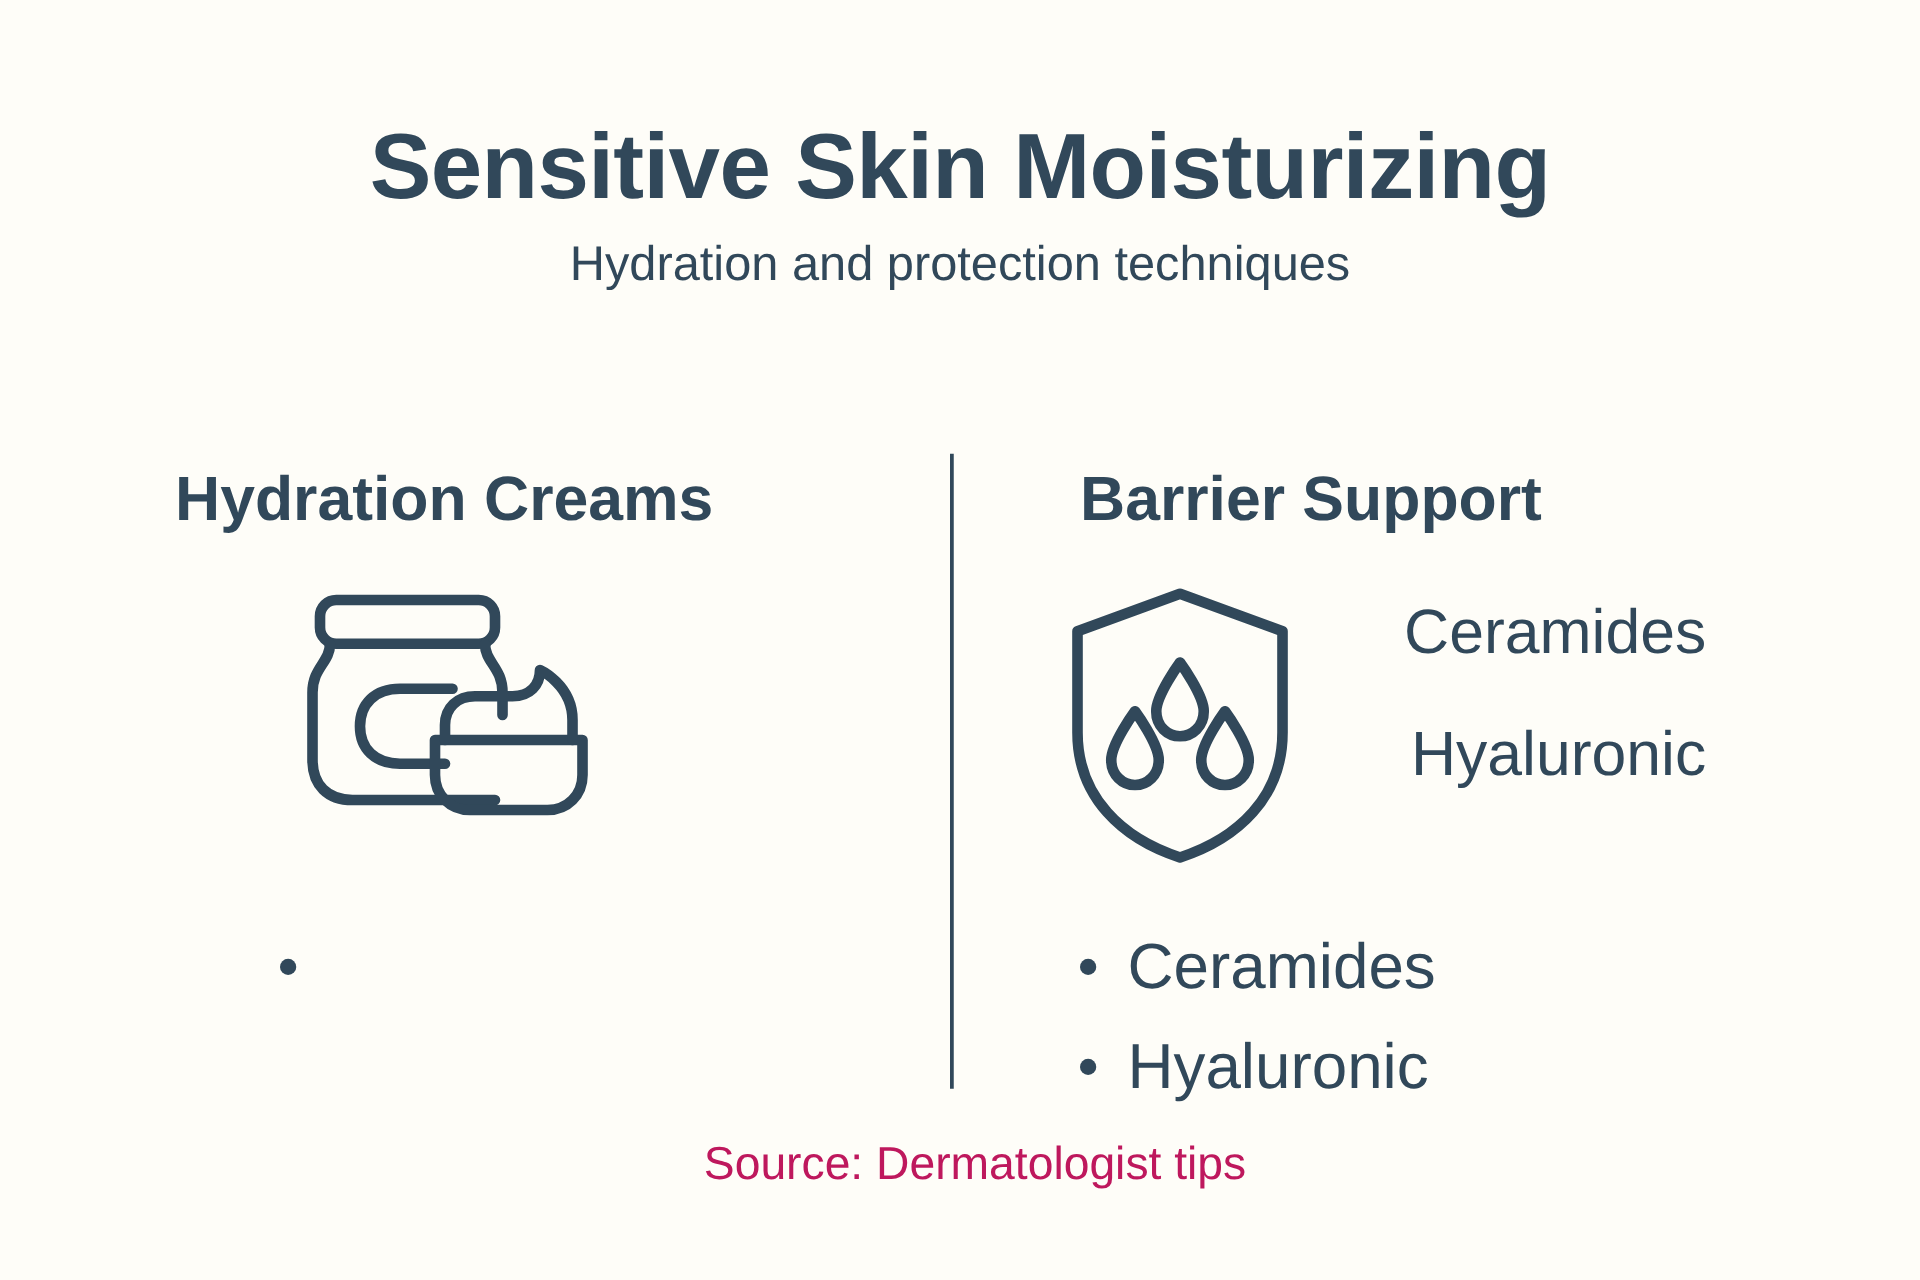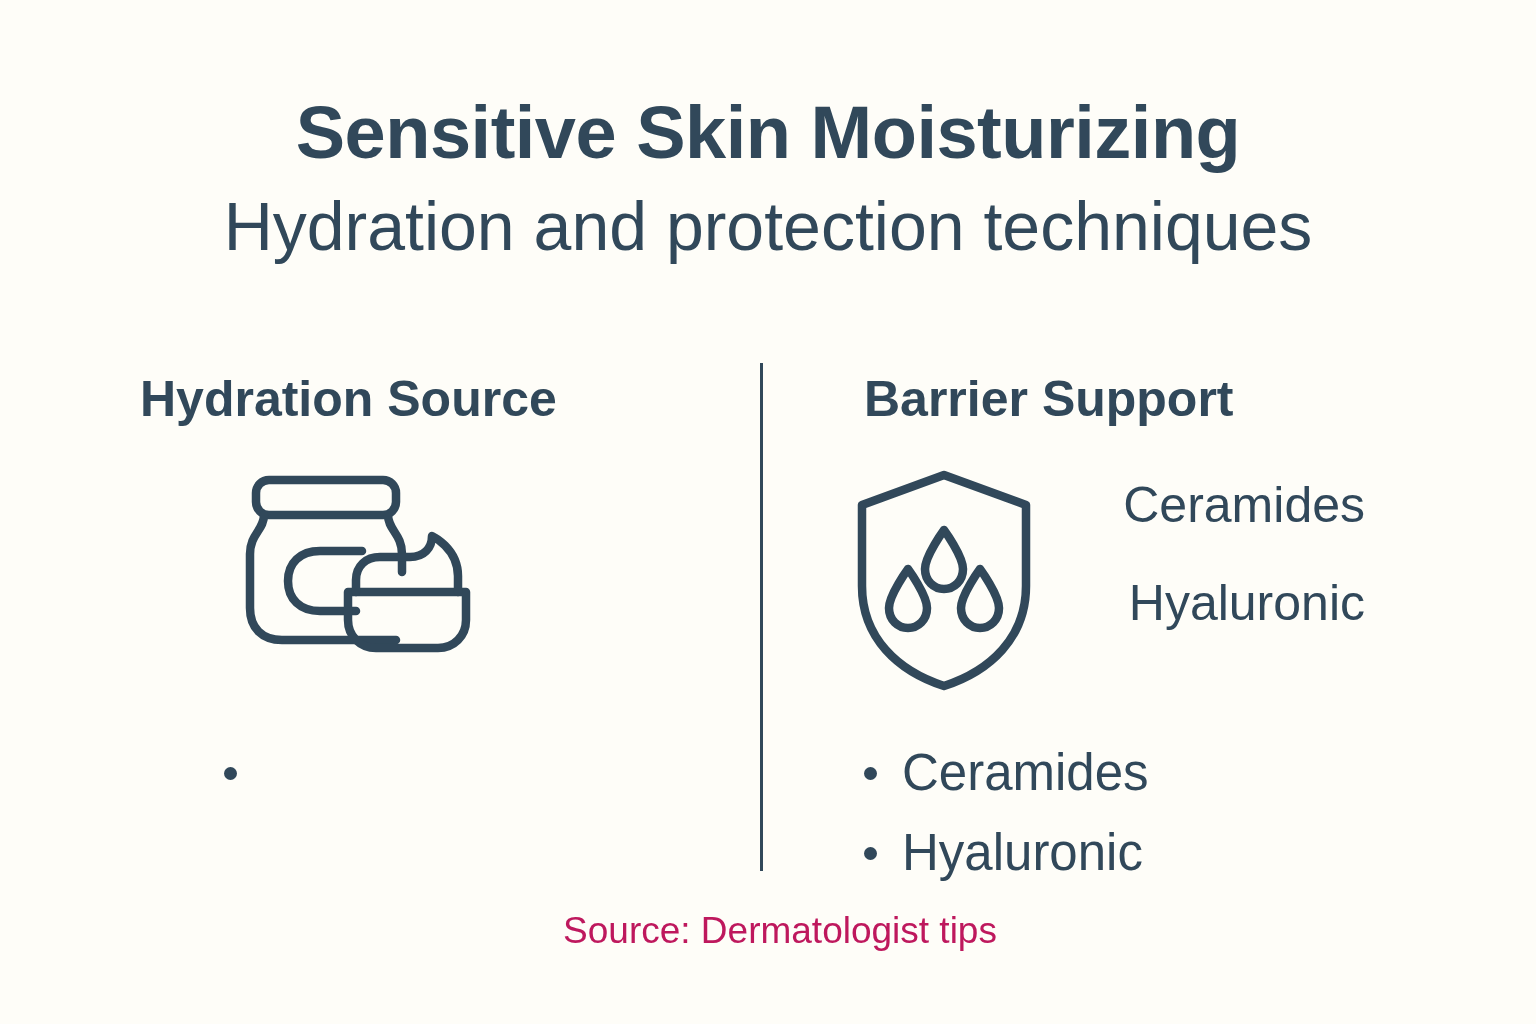--- a/index.html
+++ b/index.html
@@ -34,21 +34,21 @@
   .title {
     font-size: 74px;
     font-weight: 700;
     letter-spacing: -0.5px;
     line-height: 1.0;
     color: #31485a;
     white-space: nowrap;
   }
   .subtitle {
     margin-top: 22px;
-    font-size: 68px;
+    font-size: 39px;
     font-weight: 400;
     line-height: 1.0;
     color: #31485a;
     white-space: nowrap;
   }
 
   
   .columns {
     position: absolute;
     top: 360px;
@@ -177,21 +177,21 @@
     <div class="title">Sensitive Skin Moisturizing</div>
     <div class="subtitle">Hydration and protection techniques</div>
   </div>
 
   <div class="columns">
 
     <div class="divider"></div>
 
     <div class="column left">
 
-      <div class="col-heading">Hydration Source</div>
+      <div class="col-heading">Hydration Creams</div>
 
       <div class="icon-row">
         <div class="jar-icon">
           <svg width="230" height="230" viewBox="0 0 230 230" fill="none" stroke="#31485a" stroke-width="8.5" stroke-linecap="round" stroke-linejoin="round">
 
             <rect x="12" y="12" width="140" height="35" rx="13" ry="13"></rect>
 
             <path d="M20 47
                      C20 62 6 66 6 86
                      L6 140

